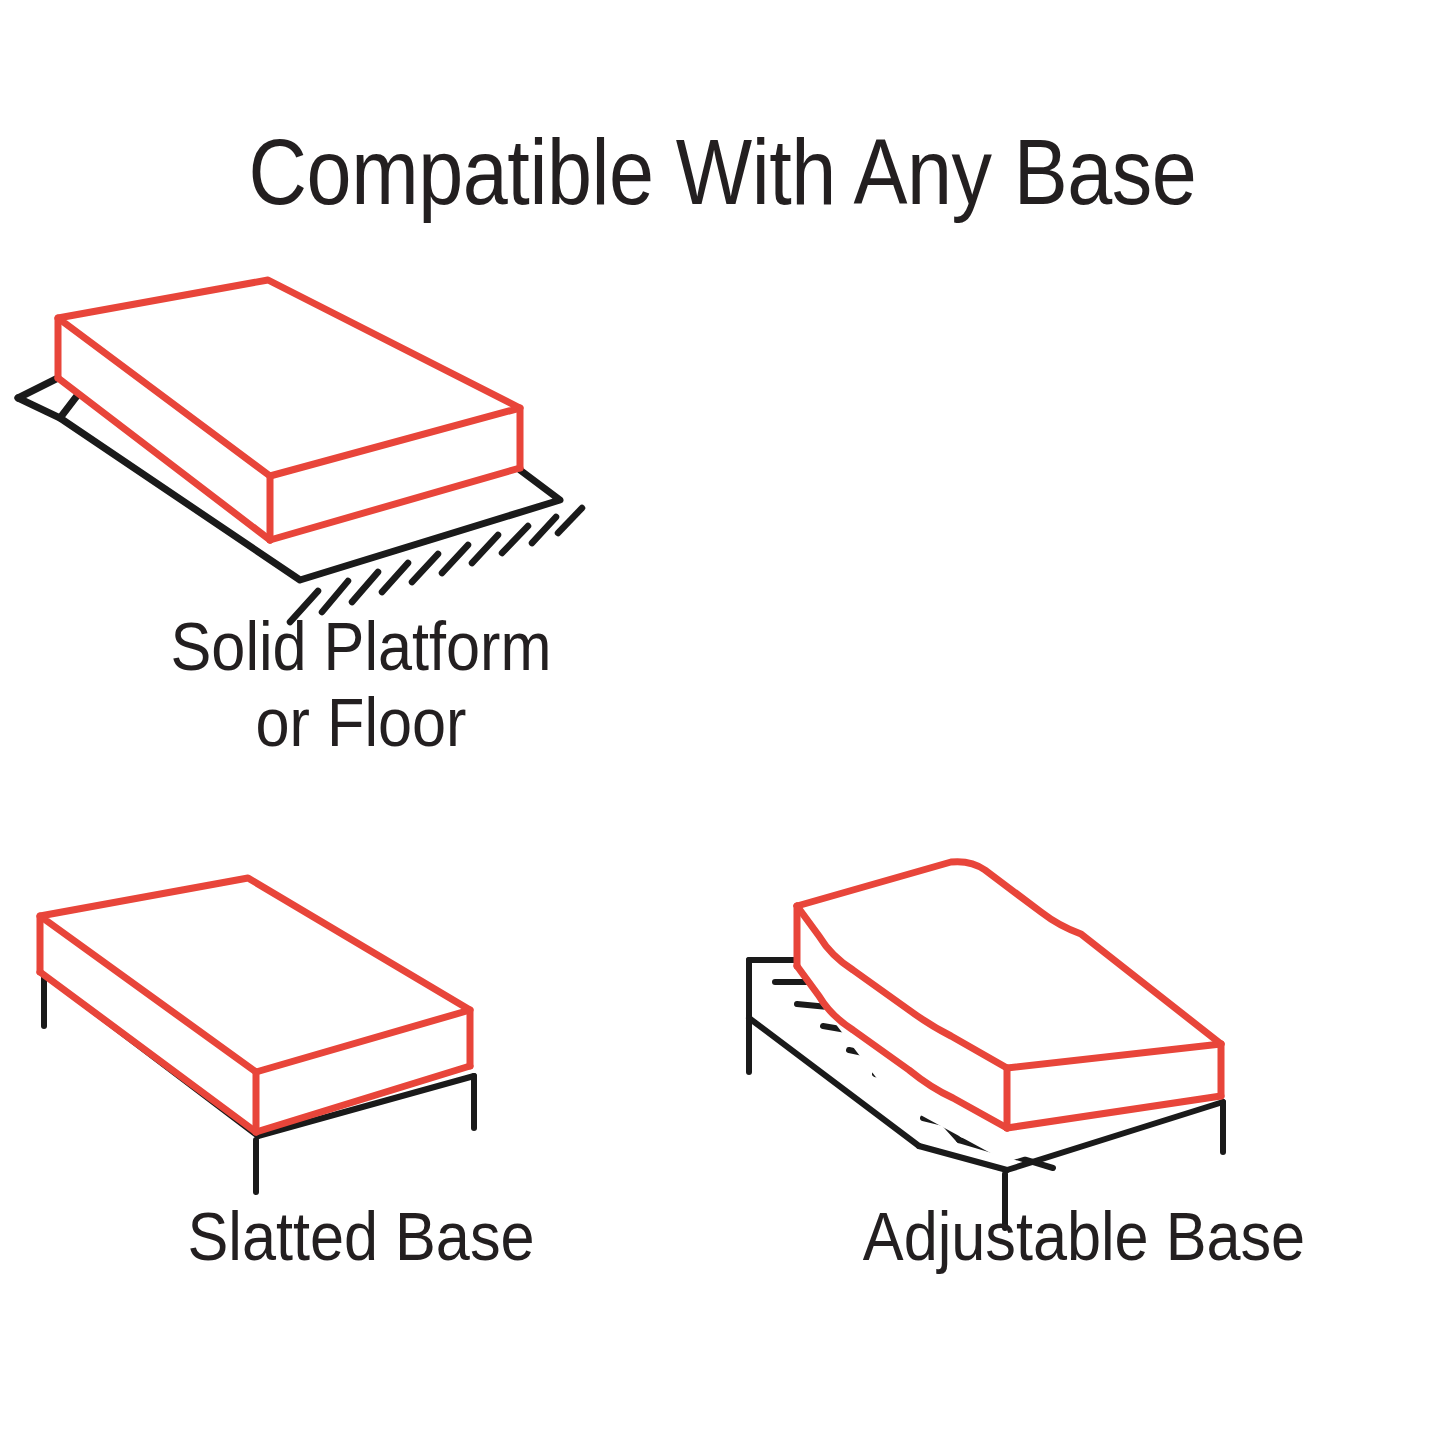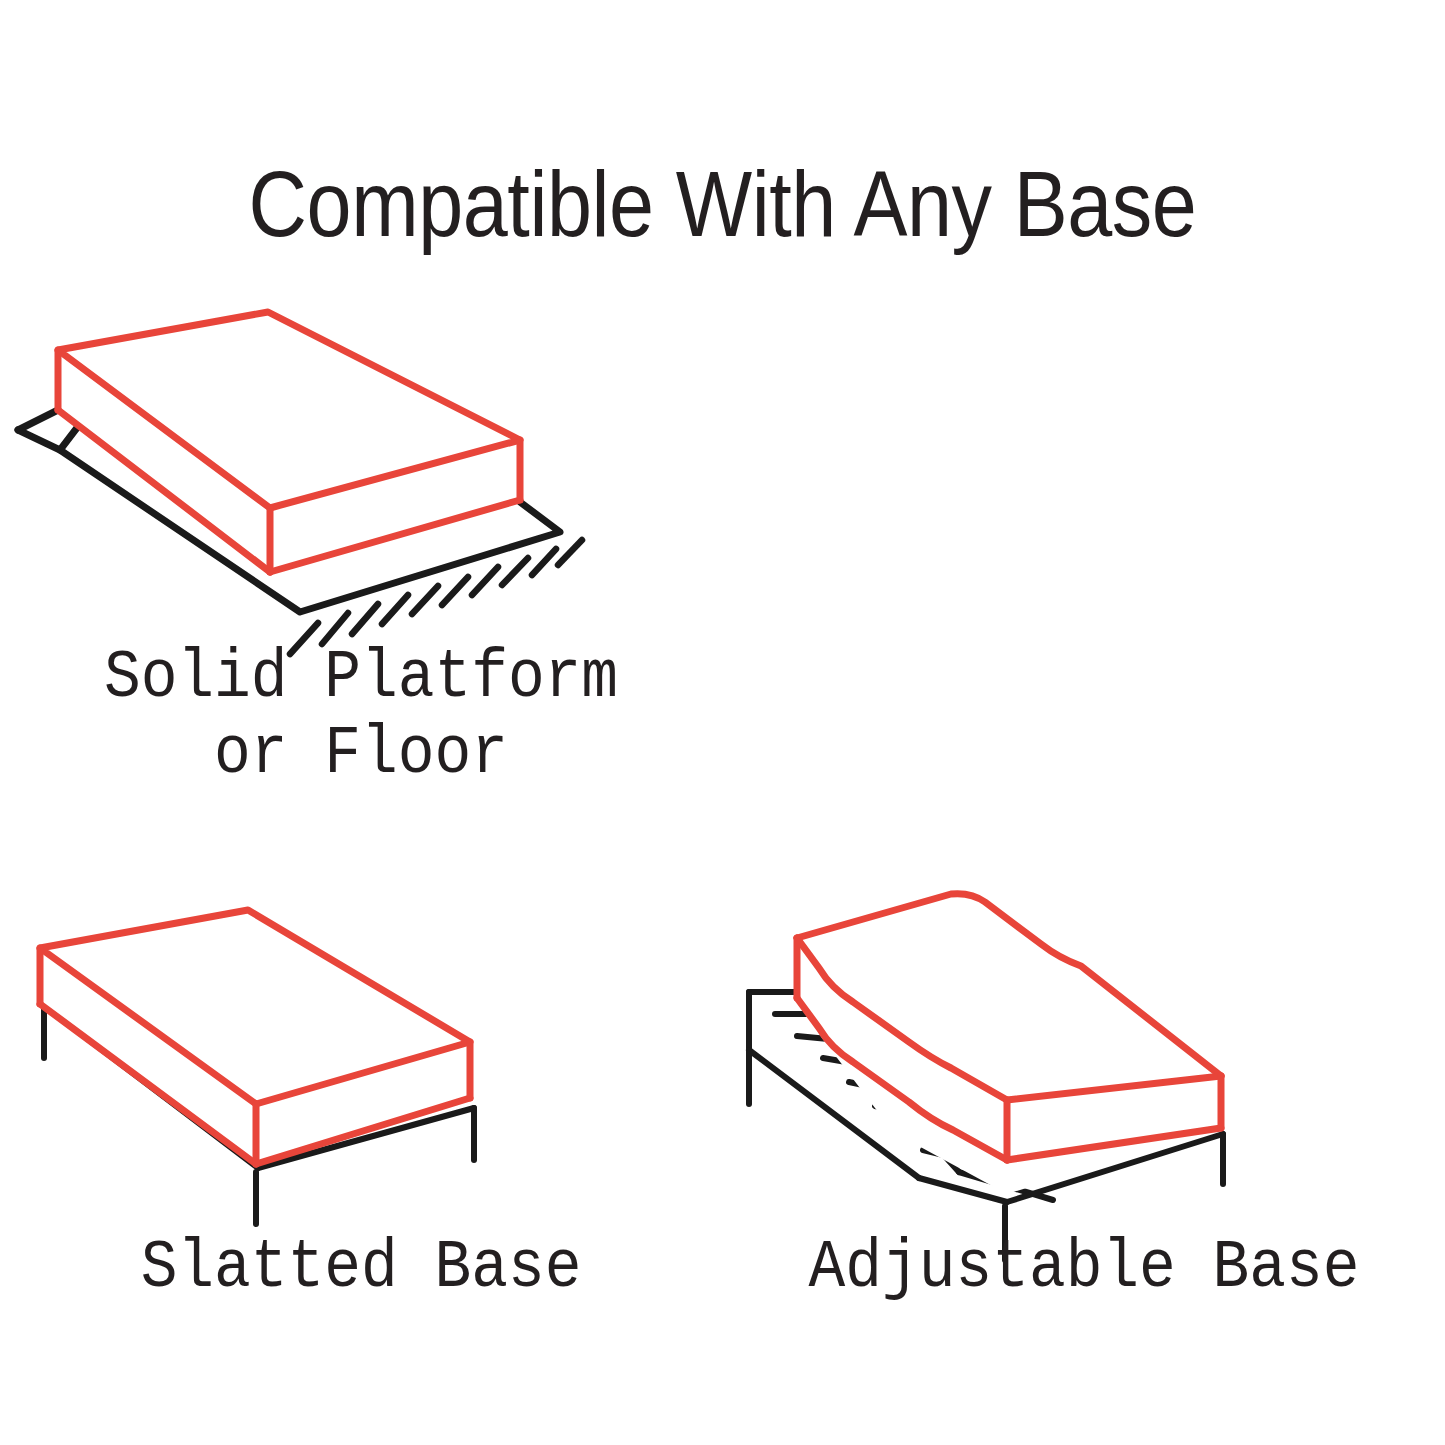--- a/index.html
+++ b/index.html
@@ -13,21 +13,20 @@
     height: 1445px;
     font-family: "Liberation Sans", sans-serif;
     color: #231f20;
     overflow: hidden;
   }
   .page {
     position: relative;
     width: 1445px;
     height: 1109px;
     background: #ffffff;
-    margin-top: 32px;
   }
   .page-title {
     position: absolute;
     top: 64px;
     left: 0;
     width: 1445px;
     text-align: center;
     font-size: 92px;
     line-height: 1.0;
     font-weight: 400;
@@ -41,21 +40,20 @@
     position: absolute;
     top: 250px;
     left: 0;
     width: 1445px;
     height: 1180px;
   }
   .cell {
     position: absolute;
     width: 722px;
     height: 590px;
-    font-family: Liberation Mono, monospace;
   }
   .cell.r1c1 { left: 0;    top: 0;   }
   .cell.r1c2 { left: 723px;top: 0;   }
   .cell.r2c1 { left: 0;    top: 590px;}
   .cell.r2c2 { left: 723px;top: 590px;}
 
   .art {
     position: absolute;
     left: 0;
     top: 0;

